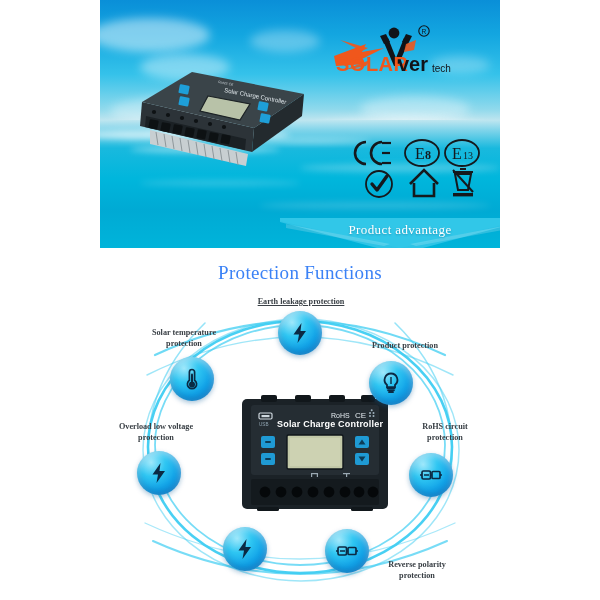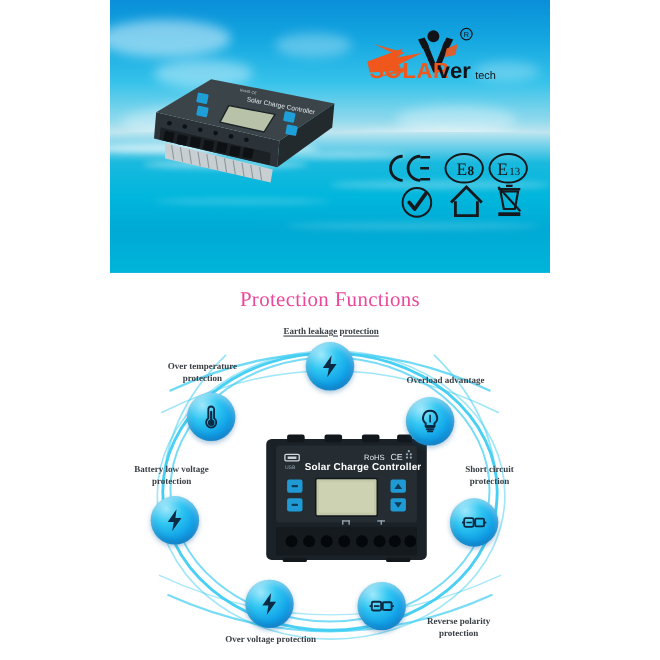--- a/index.html
+++ b/index.html
@@ -59,21 +59,21 @@
     position:absolute;left:0;top:4px;width:240px;text-align:center;
     color:#ffffff;font-size:13px;letter-spacing:.4px;
     font-family:"Liberation Serif", serif;
     text-shadow:0 1px 2px rgba(0,70,110,.35);
     z-index:2;
   }
 
   
   .sec-title{
     position:absolute;left:0;top:262px;width:600px;text-align:center;
-    font-size:19px;color:#ec4899;font-family:"Liberation Serif", serif;
+    font-size:19px;color:#3b82f6;font-family:"Liberation Serif", serif;
     letter-spacing:.3px;
   }
 
   .diagram{position:absolute;left:95px;top:295px;width:410px;height:300px;}
   .ring{position:absolute;left:0;top:0;width:410px;height:300px;}
 
   
   .node{
     position:absolute;width:44px;height:44px;border-radius:50%;
     background:radial-gradient(circle at 32% 26%, #9fe8fb 0%, #2fc6f2 32%, #12a3e8 62%, #0f7fd4 100%);
@@ -237,20 +237,29 @@
           <circle cx="26" cy="54" r="2.1"></circle>
             <circle cx="40" cy="57" r="2.1"></circle>
           <circle cx="54" cy="60" r="2.1"></circle>
             <circle cx="68" cy="63" r="2.1"></circle>
           <circle cx="82" cy="66" r="2.1"></circle>
             <circle cx="96" cy="69" r="2.1"></circle>
         </g>
       </svg>
     </div>
 
+    <div class="adv">
+      <svg width="240" height="36" viewBox="0 0 240 36" style="position:absolute;left:0;top:0;">
+        <path d="M0 0 L240 0 L240 4 L128 34 L120 36 L112 34 L0 4 Z" fill="#2ec4e6"></path>
+        <path d="M0 0 L240 0 L240 3 L120 30 L0 3 Z" fill="#34cbe9" opacity=".55"></path>
+        <path d="M6 6 L110 26 L104 28 L6 10 Z" fill="#ffffff" opacity=".18"></path>
+        <path d="M234 6 L130 26 L136 28 L234 10 Z" fill="#ffffff" opacity=".18"></path>
+      </svg>
+      <div class="adv-label">Product advantage</div>
+    </div>
   </div>
 
   <div class="sec-title">Protection Functions</div>
 
   <div class="diagram">
 
     <svg class="ring" viewBox="0 0 410 300">
       <g fill="none" stroke="#3fcdf2" stroke-linecap="round">
         <ellipse cx="205" cy="152" rx="152" ry="126" stroke-width="2.6" opacity=".95"></ellipse>
         <ellipse cx="205" cy="150" rx="145" ry="120" stroke-width="1.8" opacity=".7"></ellipse>
@@ -271,57 +280,56 @@
     </div>
     <div class="lbl" style="left:150px;top:1px;width:112px;text-decoration:underline;">Earth leakage protection</div>
 
     <div class="node" style="left:75px;top:62px;">
       <svg width="24" height="24" viewBox="0 0 24 24">
         <path d="M12 2.5 a2.6 2.6 0 0 1 2.6 2.6 v8.2 a4.6 4.6 0 1 1 -5.2 0 V5.1 A2.6 2.6 0 0 1 12 2.5 z" fill="none" stroke="#0b2a44" stroke-width="1.7"></path>
         <circle cx="12" cy="17.4" r="3" fill="#0b2a44"></circle>
         <rect x="11" y="6.5" width="2" height="9" rx="1" fill="#0b2a44"></rect>
       </svg>
     </div>
-    <div class="lbl" style="left:33px;top:32px;width:112px;white-space:pre-line;">Over temperature
+    <div class="lbl" style="left:33px;top:32px;width:112px;white-space:pre-line;">Solar temperature
 protection</div>
 
     <div class="node" style="left:274px;top:66px;">
       <svg width="24" height="24" viewBox="0 0 24 24">
         <path d="M12 2.5 a6.4 6.4 0 0 1 4 11.4 v2.3 h-8 v-2.3 A6.4 6.4 0 0 1 12 2.5 z" fill="none" stroke="#0b2a44" stroke-width="1.8"></path>
         <path d="M8.4 17.4 h7.2 M9 19.3 h6 M10 21.2 h4" stroke="#0b2a44" stroke-width="1.7" stroke-linecap="round"></path>
         <path d="M12 6 v7" stroke="#0b2a44" stroke-width="1.4"></path>
       </svg>
     </div>
-    <div class="lbl" style="left:250px;top:45px;width:120px;">Overload advantage</div>
+    <div class="lbl" style="left:250px;top:45px;width:120px;">Product protection</div>
 
     <div class="node" style="left:42px;top:156px;">
       <svg width="24" height="24" viewBox="0 0 24 24">
         <path d="M13.5 2 L5.5 13.5 L11 13.5 L9.5 22 L18 10 L12.5 10 Z" fill="#0b2a44"></path>
       </svg>
     </div>
-    <div class="lbl" style="left:7px;top:126px;width:108px;white-space:pre-line;">Battery low voltage
+    <div class="lbl" style="left:7px;top:126px;width:108px;white-space:pre-line;">Overload low voltage
 protection</div>
 
     <div class="node" style="left:314px;top:158px;">
       <svg width="26" height="26" viewBox="0 0 26 26">
         <rect x="4" y="9" width="8.5" height="8" rx="1.4" fill="none" stroke="#0b2a44" stroke-width="1.7"></rect>
         <rect x="14" y="9.5" width="8" height="7" rx="1" fill="none" stroke="#0b2a44" stroke-width="1.7"></rect>
         <path d="M12.5 13 h1.5 M2 13 h2 M22 13 h2" stroke="#0b2a44" stroke-width="1.7"></path>
         <path d="M6 13 h5" stroke="#0b2a44" stroke-width="1.5"></path>
       </svg>
     </div>
-    <div class="lbl" style="left:300px;top:126px;width:100px;white-space:pre-line;">Short circuit
+    <div class="lbl" style="left:300px;top:126px;width:100px;white-space:pre-line;">RoHS circuit
 protection</div>
 
     <div class="node" style="left:128px;top:232px;">
       <svg width="24" height="24" viewBox="0 0 24 24">
         <path d="M13.5 2 L5.5 13.5 L11 13.5 L9.5 22 L18 10 L12.5 10 Z" fill="#0b2a44"></path>
       </svg>
     </div>
-    <div class="lbl" style="left:76px;top:281px;width:150px;">Over voltage protection</div>
 
     <div class="node" style="left:230px;top:234px;">
       <svg width="26" height="26" viewBox="0 0 26 26">
         <rect x="4" y="9" width="8.5" height="8" rx="1.4" fill="none" stroke="#0b2a44" stroke-width="1.7"></rect>
         <rect x="14" y="9.5" width="8" height="7" rx="1" fill="none" stroke="#0b2a44" stroke-width="1.7"></rect>
         <path d="M12.5 13 h1.5 M2 13 h2 M22 13 h2" stroke="#0b2a44" stroke-width="1.7"></path>
         <path d="M6 13 h5" stroke="#0b2a44" stroke-width="1.5"></path>
       </svg>
     </div>
     <div class="lbl" style="left:268px;top:264px;width:108px;white-space:pre-line;text-align:center;">Reverse polarity

